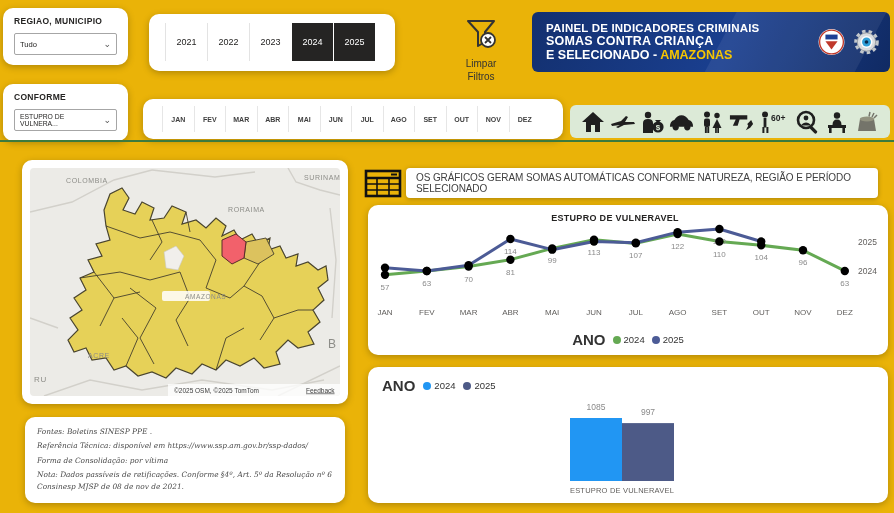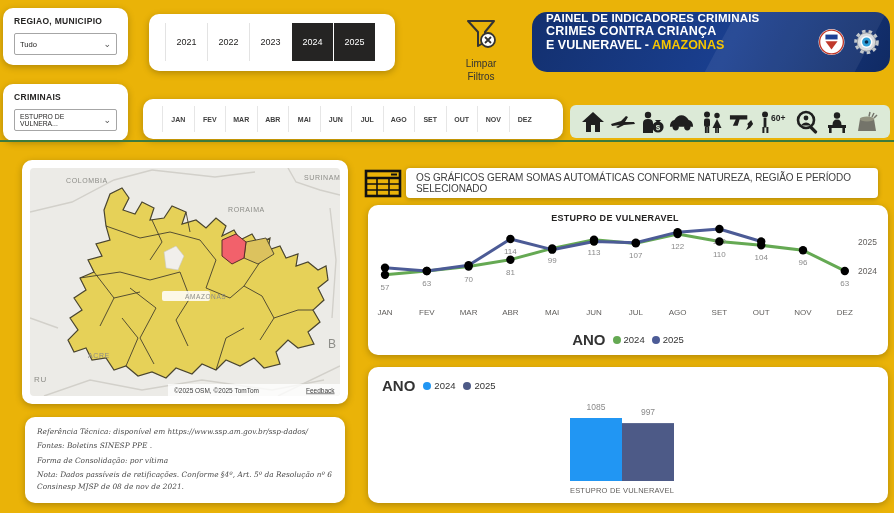--- a/index.html
+++ b/index.html
@@ -22,23 +22,23 @@
     font-size:9px; color:#252423; cursor:pointer; border-left:1px solid #e3e3e3;text-align:right; }
   .year-cell.sel { background:#252423; color:#fff; border-left:1px solid #fff; }
   .month-cell { width:31.5px; height:26px; display:flex; align-items:center; justify-content:center;
     font-size:7px; font-weight:700; color:#3f3f3f; cursor:pointer; border-left:1px solid #e6e6e6; }
 
   
   .limpar { position:absolute; left:455px; top:18px; width:52px; text-align:center; cursor:pointer; }
   .limpar-caption { font-size:10px; color:#333; line-height:1.3; margin-top:1px; }
 
   
-  .banner { position:absolute; left:532px; top:12px; width:358px; height:60px; border-radius:15px;
+  .banner { position:absolute; left:532px; top:12px; width:358px; height:60px; border-radius:6px;
     background:linear-gradient(115deg,#13306f 0%, #1a3f8f 55%, #102a63 100%); overflow:hidden;
-    display:flex; align-items:flex-start; }
+    display:flex; align-items:center; }
   .banner::before { content:""; position:absolute; left:52%; top:-20px; width:150px; height:110px;
     background:rgba(255,255,255,.07); transform:skewX(-28deg); }
   .banner-text { padding-left:14px; position:relative; z-index:1; }
   .banner-l1 { color:#fff; font-weight:700; font-size:11.5px; letter-spacing:.2px; }
   .banner-l2 { color:#fff; font-weight:800; font-size:12.5px; letter-spacing:.2px; }
   .banner-l3 { color:#fff; font-weight:800; font-size:12.5px; }
   .banner-l3 .hl { color:#f6c500; }
   .banner-logos { position:absolute; right:10px; top:50%; transform:translateY(-50%); display:flex; gap:8px; z-index:1; }
 
   
@@ -84,21 +84,21 @@
 
   <div class="card" style="left:3px; top:8px; width:125px; height:57px; padding:8px 11px;">
     <div class="slicer-label">REGIAO, MUNICIPIO</div>
     <div class="dropdown" style="margin-top:7px;">
       <span>Tudo</span>
       <span class="chev">⌄</span>
     </div>
   </div>
 
   <div class="card" style="left:3px; top:84px; width:125px; height:57px; padding:8px 11px;">
-    <div class="slicer-label">CRIMINAIS</div>
+    <div class="slicer-label">CONFORME</div>
     <div class="dropdown" style="margin-top:7px; font-size:6.8px;">
       <span>ESTUPRO DE VULNERA...</span>
       <span class="chev">⌄</span>
     </div>
   </div>
 
   <div class="card" style="left:149px; top:14px; width:246px; height:57px; padding:9px 0 0 16px;">
     <div class="btn-row" style="height:38px;" id="years-row">
         <div class="year-cell">2021</div>
         <div class="year-cell">2022</div>
@@ -116,22 +116,22 @@
     </svg>
     <div class="limpar-caption">
       <div>Limpar</div>
       <div>Filtros</div>
     </div>
   </div>
 
   <div class="banner">
     <div class="banner-text">
       <div class="banner-l1">PAINEL DE INDICADORES CRIMINAIS</div>
-      <div class="banner-l2">CRIMES CONTRA CRIANÇA</div>
-      <div class="banner-l3"><span>E VULNERAVEL - </span><span class="hl">AMAZONAS</span></div>
+      <div class="banner-l2">SOMAS CONTRA CRIANÇA</div>
+      <div class="banner-l3"><span>E SELECIONADO - </span><span class="hl">AMAZONAS</span></div>
     </div>
     <div class="banner-logos">
       <svg width="27" height="27" viewBox="0 0 20 20">
         <circle cx="10" cy="10" r="9.6" fill="#fff"></circle>
         <circle cx="10" cy="10" r="8.8" fill="none" stroke="#c0392b" stroke-width="1"></circle>
         <rect x="5.5" y="4.5" width="9" height="3.6" fill="#1c3f94"></rect>
         <path d="M5.5 9.5 H14.5 L10 15.5 Z" fill="#c0392b"></path>
       </svg>
       <svg width="27" height="27" viewBox="0 0 28 28">
         <circle cx="14" cy="14" r="10.5" fill="none" stroke="#c2c7cc" stroke-width="4.5" stroke-dasharray="3.4 3"></circle>
@@ -302,22 +302,22 @@
           </g>
 
         <rect x="138" y="216" width="172" height="12" fill="rgba(255,255,255,.78)"></rect>
         <text x="144" y="224.5" font-size="6.5" fill="#3c3c3c">©2025 OSM, ©2025 TomTom</text>
         <text x="276" y="224.5" font-size="6.5" fill="#3c3c3c" text-decoration="underline">Feedback</text>
       </svg>
     </div>
   </div>
 
   <div class="card notes-card">
+    <div class="note-line">Fontes: Boletins SINESP PPE .</div>
     <div class="note-line">Referência Técnica: disponível em https://www.ssp.am.gov.br/ssp-dados/</div>
-    <div class="note-line">Fontes: Boletins SINESP PPE .</div>
     <div class="note-line">Forma de Consolidação: por vítima</div>
     <div class="note-line">Nota: Dados passíveis de retificações. Conforme §4º, Art. 5º da Resolução nº 6 Consinesp MJSP de 08 de nov de 2021.</div>
   </div>
 
   <span class="info-icon">
     <svg width="38" height="32" viewBox="0 0 38 32">
       <rect x="2" y="4" width="34" height="25" fill="none" stroke="#111" stroke-width="2.6"></rect>
       <line x1="2" y1="11" x2="36" y2="11" stroke="#111" stroke-width="2.6"></line>
       <line x1="2" y1="17" x2="36" y2="17" stroke="#111" stroke-width="1.6"></line>
       <line x1="2" y1="23" x2="36" y2="23" stroke="#111" stroke-width="1.6"></line>

